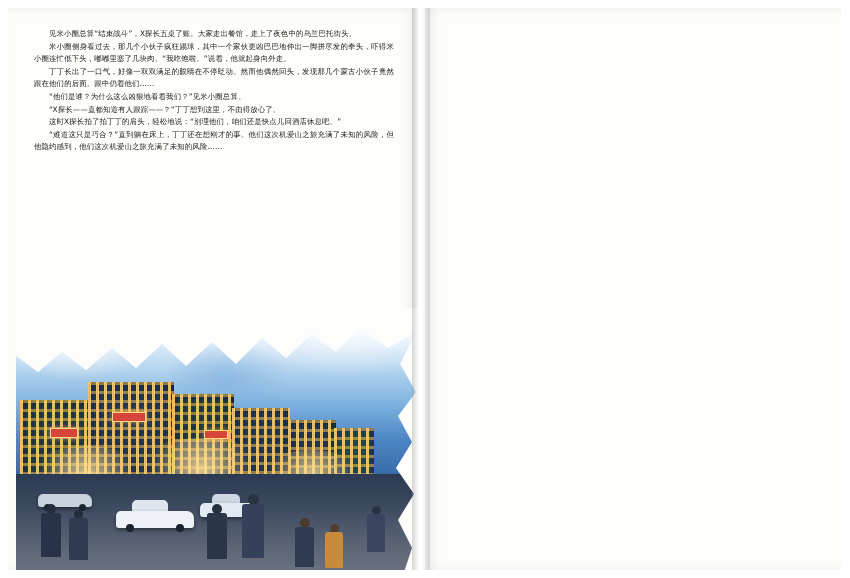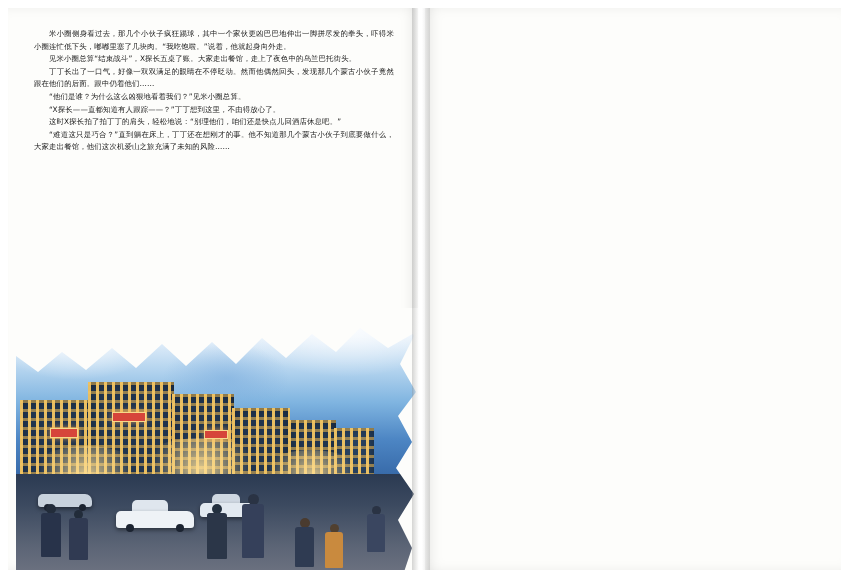--- a/index.html
+++ b/index.html
@@ -207,27 +207,27 @@
   #folio-left { left: 26px; top: 564px; }
 </style>
 </head>
 <body>
 
 <div id="spread">
 
   <div class="page page-left">
 
     <div class="text-col" id="left-text">
+      <p>见米小圈总算“结束战斗”，X探长五桌了账。大家走出餐馆，走上了夜色中的乌兰巴托街头。</p>
       <p>米小圈侧身看过去，那几个小伙子疯狂踢球，其中一个家伙更凶巴巴地伸出一脚拼尽发的拳头，吓得米小圈连忙低下头，嘟嘟里塞了几块肉。“我吃饱啦。”说着，他就起身向外走。</p>
-      <p>见米小圈总算“结束战斗”，X探长五桌了账。大家走出餐馆，走上了夜色中的乌兰巴托街头。</p>
       <p>丁丁长出了一口气，好像一双双满足的眼睛在不停眨动。然而他偶然回头，发现那几个蒙古小伙子竟然跟在他们的后面。跟中仍着他们……</p>
       <p>“他们是谁？为什么这么凶狠地看着我们？”见米小圈总算。</p>
       <p>“X探长——直都知道有人跟踪——？”丁丁想到这里，不由得放心了。</p>
       <p>这时X探长拍了拍丁丁的肩头，轻松地说：“别理他们，咱们还是快点儿回酒店休息吧。”</p>
-      <p>“难道这只是巧合？”直到躺在床上，丁丁还在想刚才的事。他不知道那几个蒙古小伙子到底要做什么，大家走出餐馆，他们这次机爱山之旅充满了未知的风险……</p>
+      <p>“难道这只是巧合？”直到躺在床上，丁丁还在想刚才的事。他们这次机爱山之旅充满了未知的风险，但他隐约感到，他们这次机爱山之旅充满了未知的风险……</p>
     </div>
 
     <div id="illus">
       <div class="sky"></div>
       <div class="sky-wash"></div>
 
       <div class="bldg" style="left:4px;  top:92px;  width:70px;  height:88px;">
           <div class="win-grid"></div>
         </div>
       <div class="bldg" style="left:72px; top:74px;  width:86px;  height:106px;">

